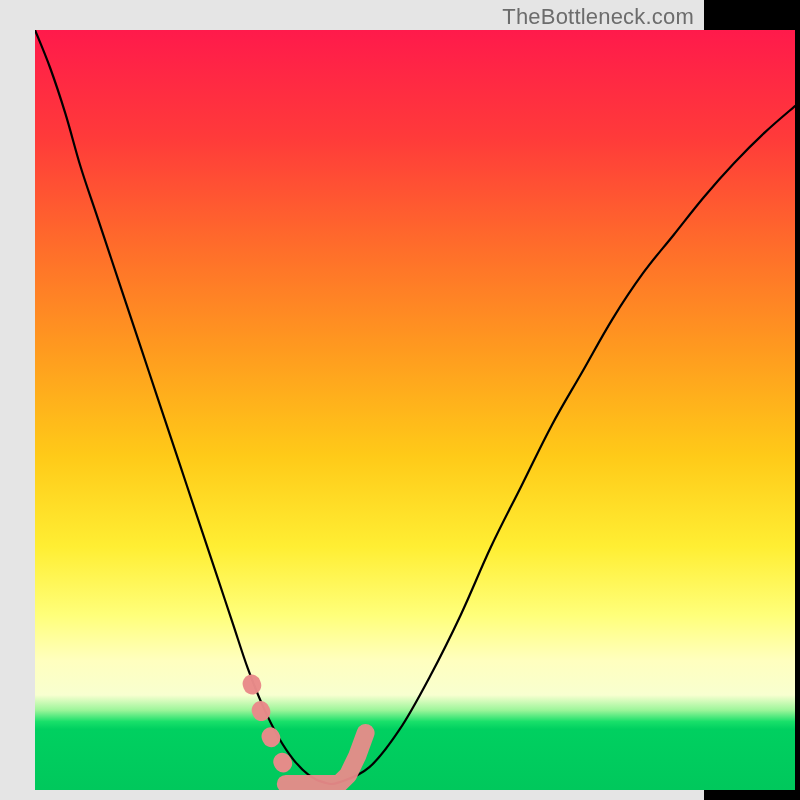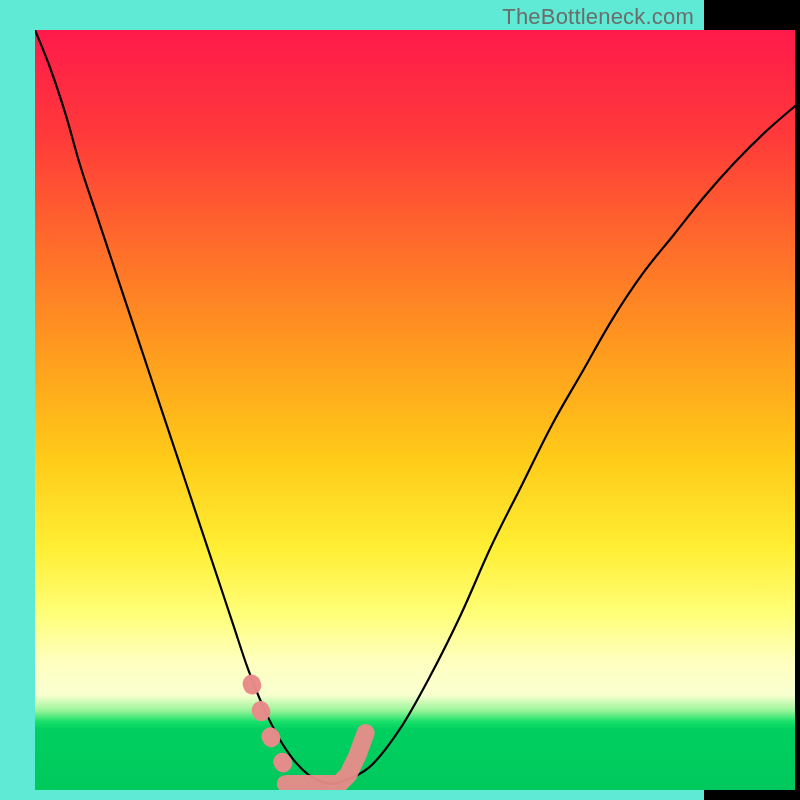--- a/index.html
+++ b/index.html
@@ -8,21 +8,21 @@
     width: 800px;
     height: 800px;
     overflow: hidden;
     background: #000;
     font-family: Arial, Helvetica, sans-serif;
   }
   #stage {
     position: relative;
     width: 704px;
     height: 800px;
-    background: #5eead4;
+    background: #e5e5e5;
   }
   #watermark {
     position: absolute;
     top: 4px;
     right: 10px;
     color: #6c6c6c;
     font-size: 22px;
     font-weight: 400;
     letter-spacing: 0.2px;
     z-index: 20;

